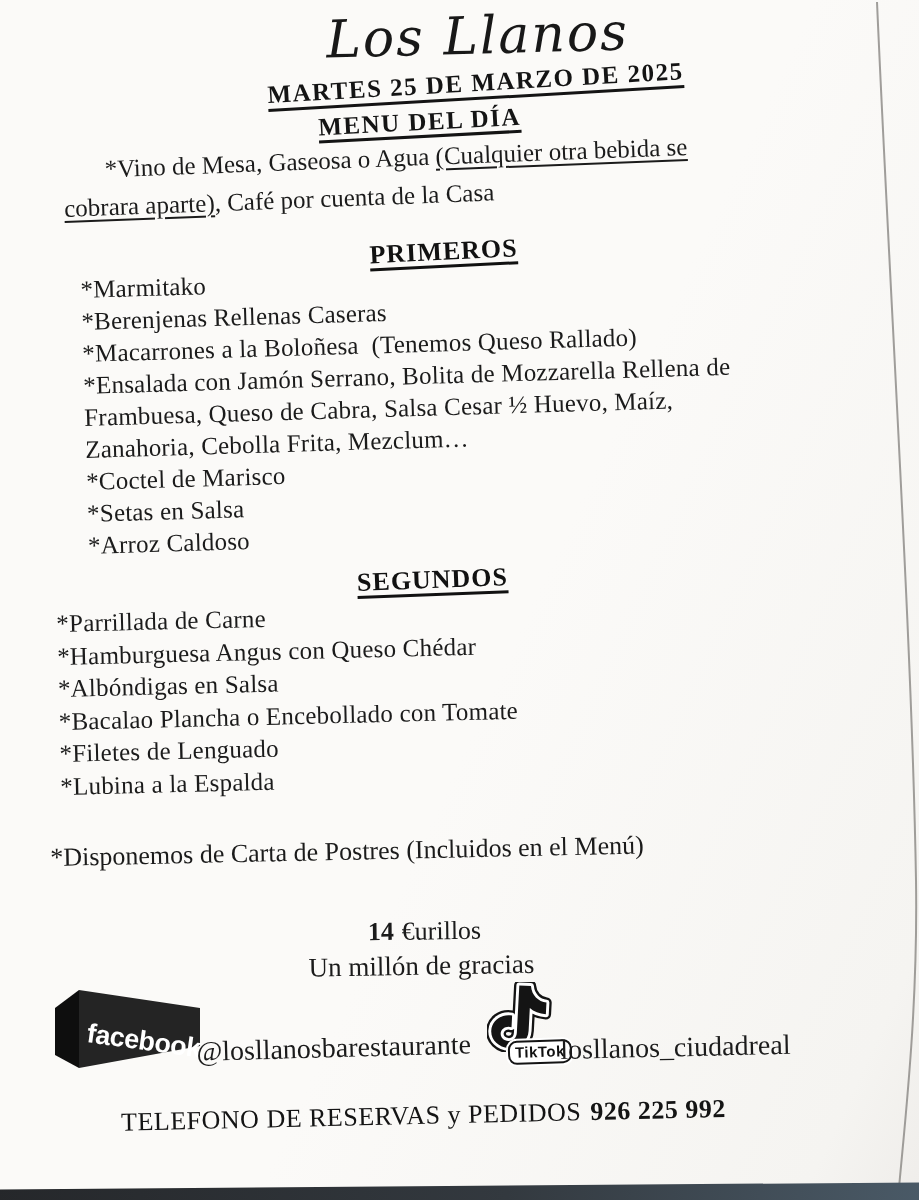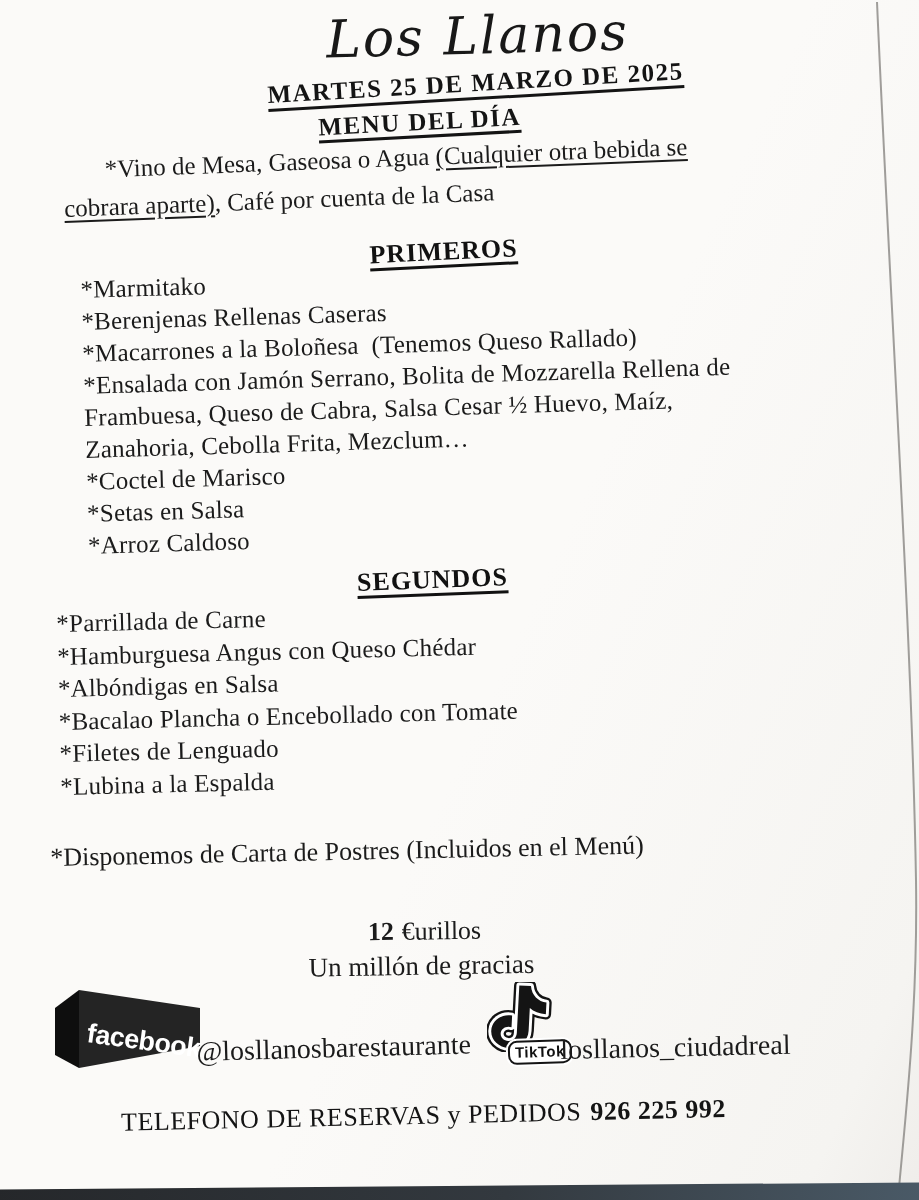--- a/index.html
+++ b/index.html
@@ -105,21 +105,21 @@
     <div class="item">*Parrillada de Carne</div>
     <div class="item">*Hamburguesa Angus con Queso Chédar</div>
     <div class="item">*Albóndigas en Salsa</div>
     <div class="item">*Bacalao Plancha o Encebollado con Tomate</div>
     <div class="item">*Filetes de Lenguado</div>
     <div class="item">*Lubina a la Espalda</div>
   </div>
 
   <div class="abs dessert">*Disponemos de Carta de Postres (Incluidos en el Menú)</div>
 
-  <div class="abs ctr price"><b>12</b><span class="unit">€urillos</span></div>
+  <div class="abs ctr price"><b>14</b><span class="unit">€urillos</span></div>
 
   <div class="abs ctr thanks">Un millón de gracias</div>
 
   <svg class="abs fb-logo" width="152" height="88" viewBox="0 0 152 88">
     <polygon points="3,24 27,6 27,84 3,71" fill="#0e0e0e"></polygon>
     <polygon points="27,6 148,24 148,62 27,84" fill="#242424"></polygon>
     <text x="34" y="58" transform="rotate(7.8 34 58)" font-family="Liberation Sans, sans-serif" font-weight="bold" font-size="27" letter-spacing="-0.5" fill="#ffffff">facebook</text>
   </svg>
 
   <div class="abs fb-handle">@losllanosbarestaurante</div>

